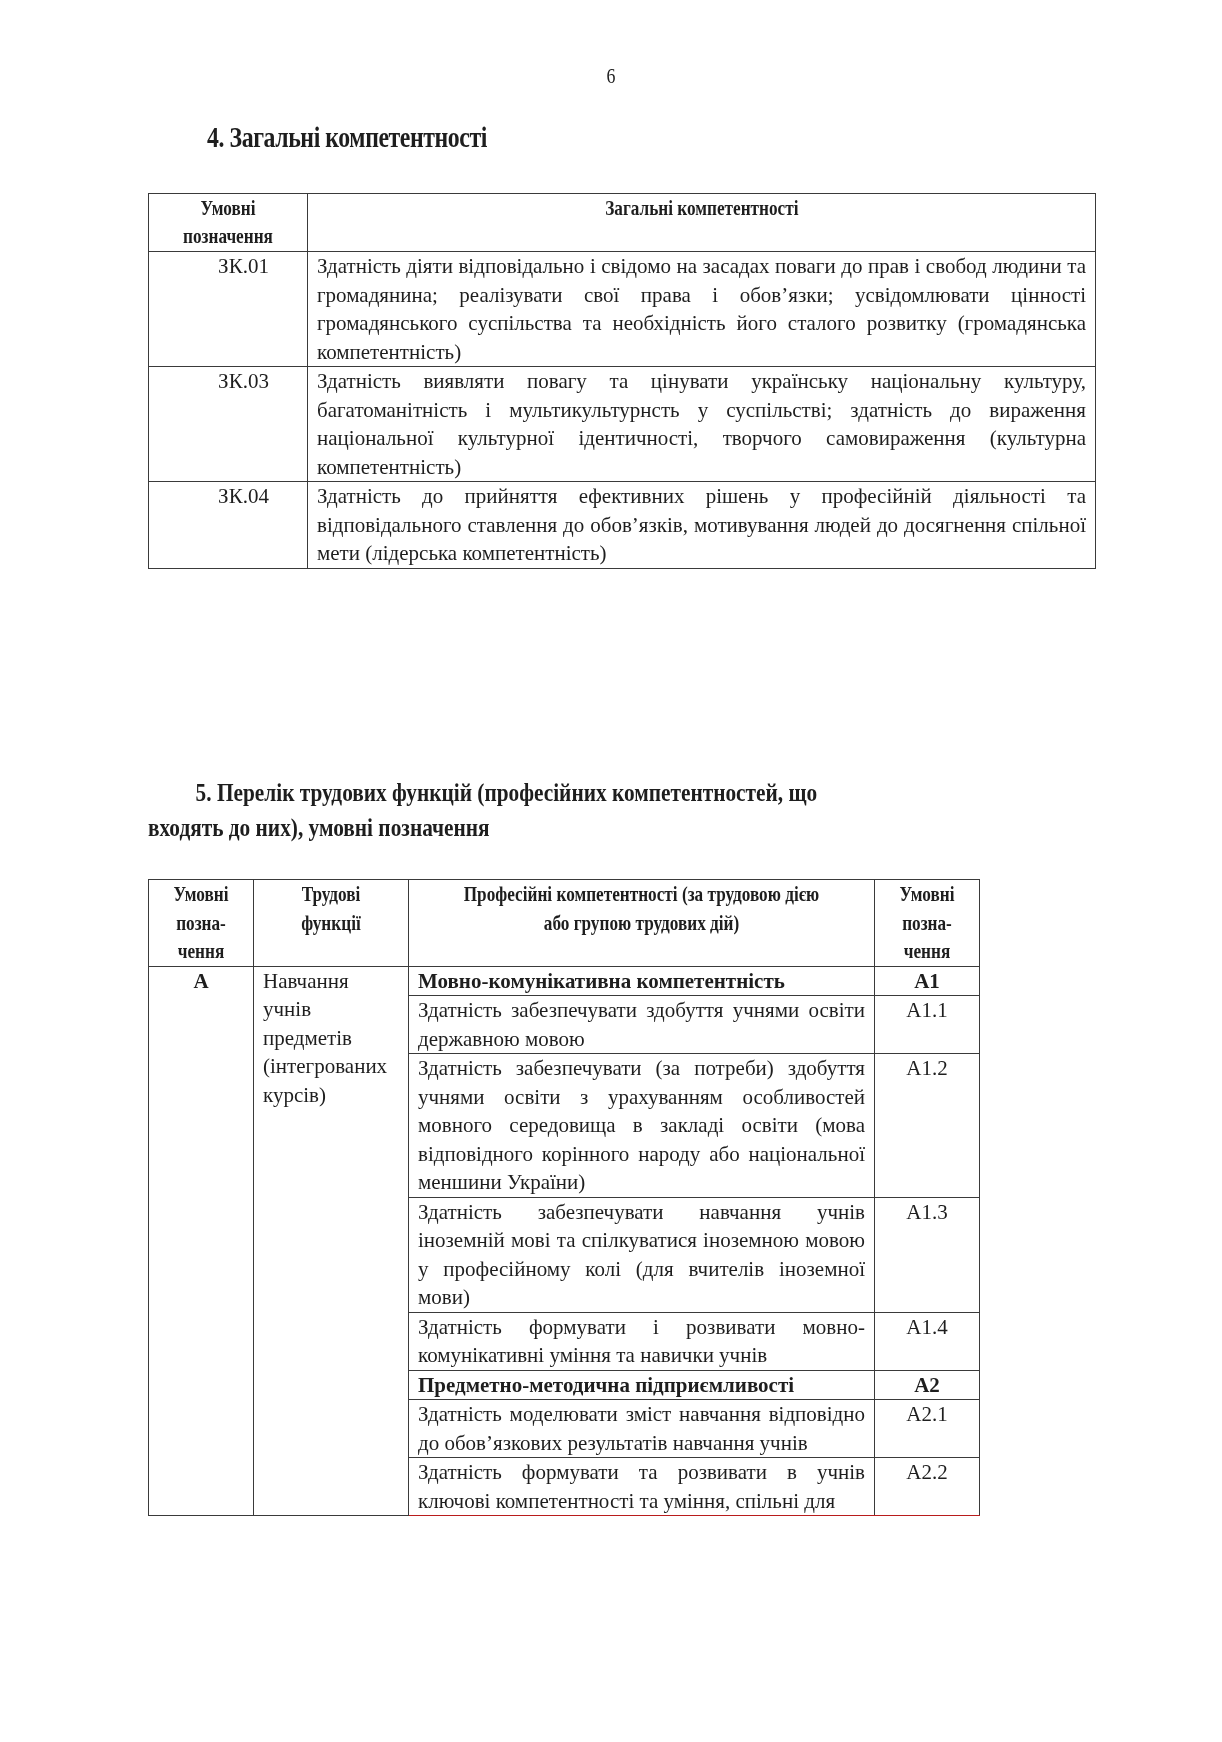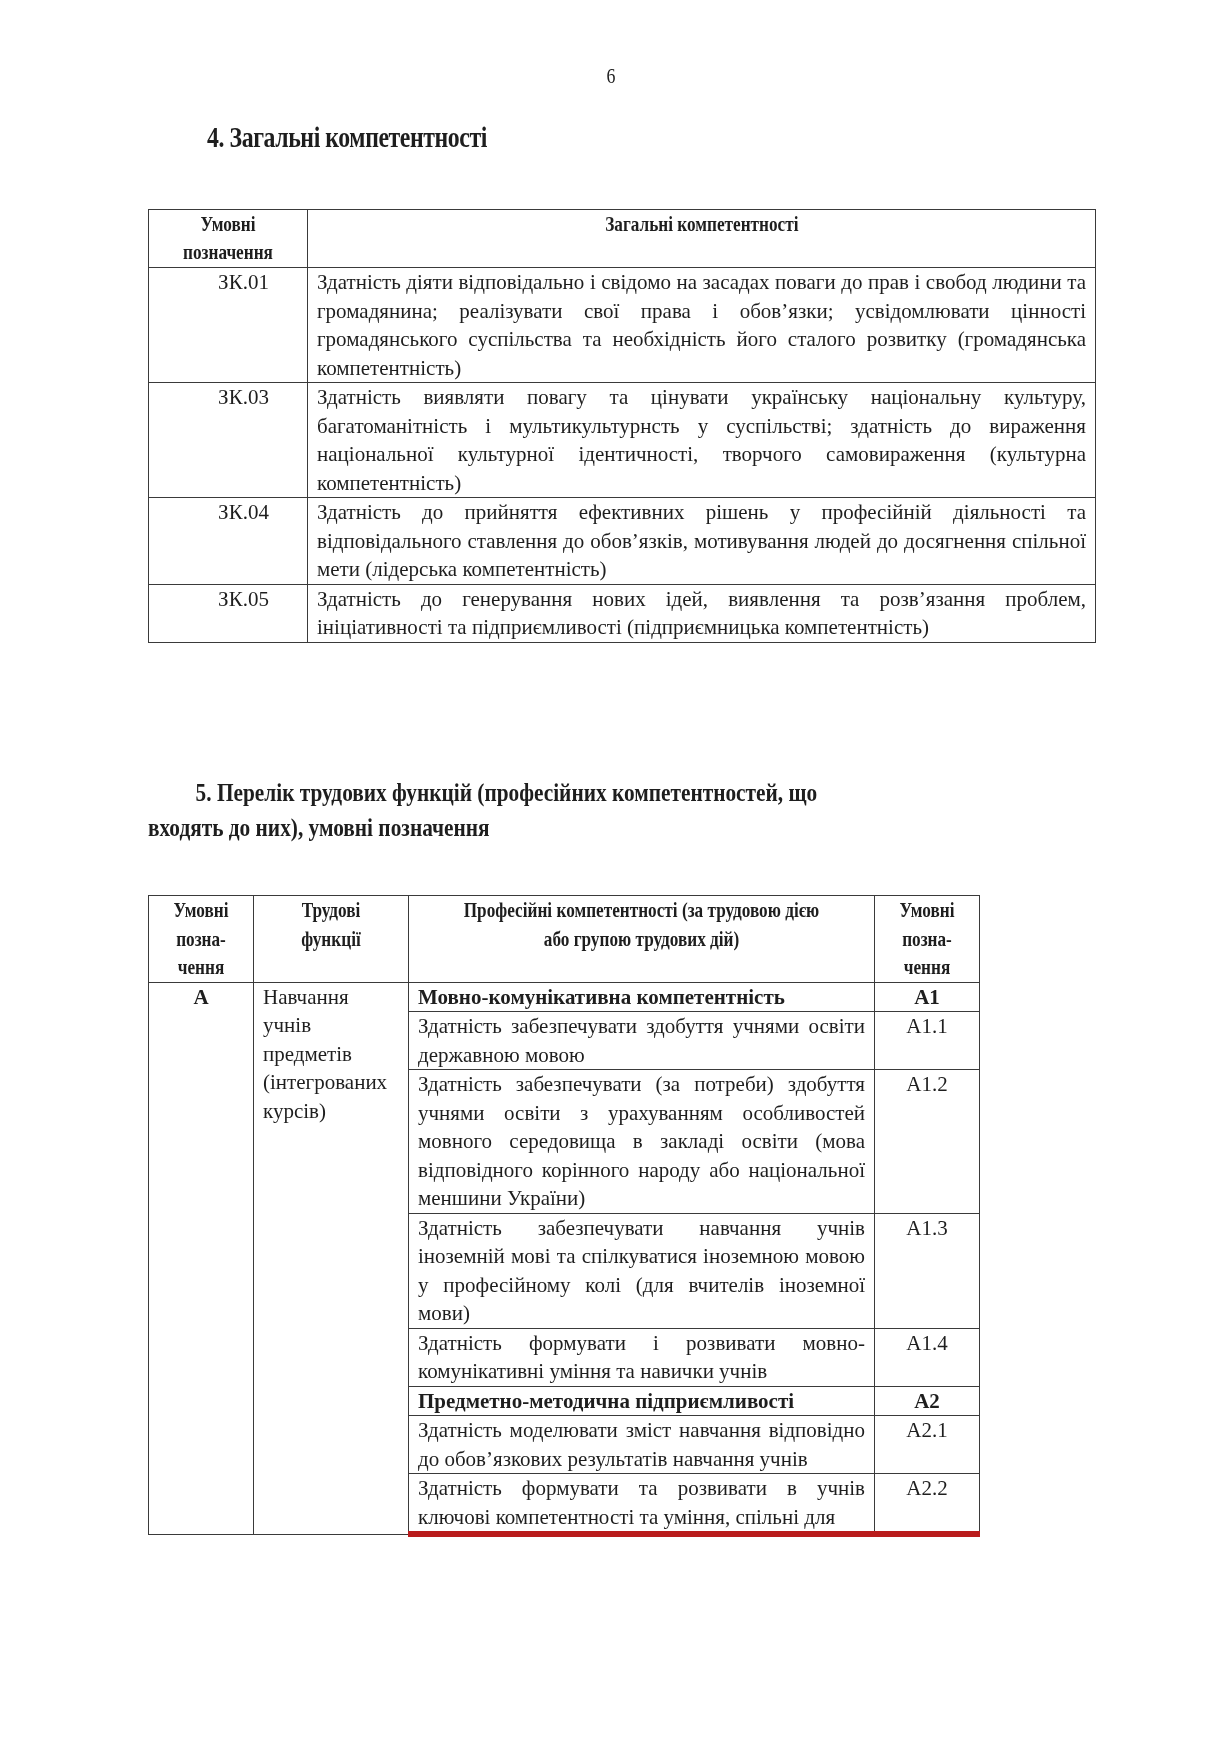--- a/index.html
+++ b/index.html
@@ -11,21 +11,21 @@
   .page-number {
     position: absolute; top: 64px; left: 0; width: 1222px; text-align: center;
     font-size: 21px; transform: scaleX(0.85);
   }
   .h1 {
     position: absolute; left: 207px; top: 121px;
     font-family: "Liberation Sans Narrow", "Liberation Serif", serif;
     font-weight: bold; font-size: 29px; letter-spacing: -0.5px;
   }
   .h1 span { display: inline-block; transform: scaleX(0.82); transform-origin: left center; }
-  table { border-collapse: collapse; position: absolute; margin-top: 16px; }
+  table { border-collapse: collapse; position: absolute; }
   td, th { border: 1px solid #3a3a3a; vertical-align: top; font-size: 21px; line-height: 28.5px; padding: 0 9px; }
   th { font-weight: bold; text-align: center; }
   th .nar { display: inline-block; transform: scaleX(0.82); }
   td.code { text-align: center; padding-top: 0; padding-left: 40px; }
   td.txt { text-align: justify; text-align-last: left; }
 
   
   #t1 { left: 148px; top: 193px; width: 948px; }
   #t1 .c1 { width: 140px; }
   #t1 th { padding-top: 0; height: 57px; vertical-align: top; line-height: 28px; }
@@ -40,21 +40,21 @@
   
   #t2 { left: 148px; top: 879px; width: 832px; }
   #t2 th { line-height: 28.5px; padding: 0 4px; }
   #t2 .w1 { width: 96px; }
   #t2 .w2 { width: 146px; }
   #t2 .w4 { width: 96px; }
   #t2 td.lft { text-align: left; }
   #t2 td.sec { font-weight: bold; }
   #t2 td.secode { font-weight: bold; text-align: center; }
   #t2 td.t2code { text-align: center; }
-  #t2 tr.last td { border-bottom: 6px solid #b91c1c; }
+  #t2 tr.last td { border-bottom: 1px solid #b91c1c; }
 </style>
 </head>
 <body>
 
 <div class="page-number">6</div>
 
 <div class="h1"><span>4. Загальні компетентності</span></div>
 
 <table id="t1">
   <tbody>
@@ -66,24 +66,20 @@
     <td class="code">ЗК.01</td>
     <td class="txt">Здатність діяти відповідально і свідомо на засадах поваги до прав і свобод людини та громадянина; реалізувати свої права і обов’язки; усвідомлювати цінності громадянського суспільства та необхідність його сталого розвитку (громадянська компетентність)</td>
   </tr>
   <tr>
     <td class="code">ЗК.03</td>
     <td class="txt">Здатність виявляти повагу та цінувати українську національну культуру, багатоманітність і мультикультурнсть у суспільстві; здатність до вираження національної культурної ідентичності, творчого самовираження (культурна компетентність)</td>
   </tr>
   <tr>
     <td class="code">ЗК.04</td>
     <td class="txt">Здатність до прийняття ефективних рішень у професійній діяльності та відповідального ставлення до обов’язків, мотивування людей до досягнення спільної мети (лідерська компетентність)</td>
-  </tr>
-  <tr>
-    <td class="code">ЗК.05</td>
-    <td class="txt">Здатність до генерування нових ідей, виявлення та розв’язання проблем, ініціативності та підприємливості (підприємницька компетентність)</td>
   </tr>
 </tbody>
   </table>
 
 <div class="h2">
   <span class="l1">5. Перелік трудових функцій (професійних компетентностей, що</span>
   <span class="l2">входять до них), умовні позначення</span>
 </div>
 
 <table id="t2">

